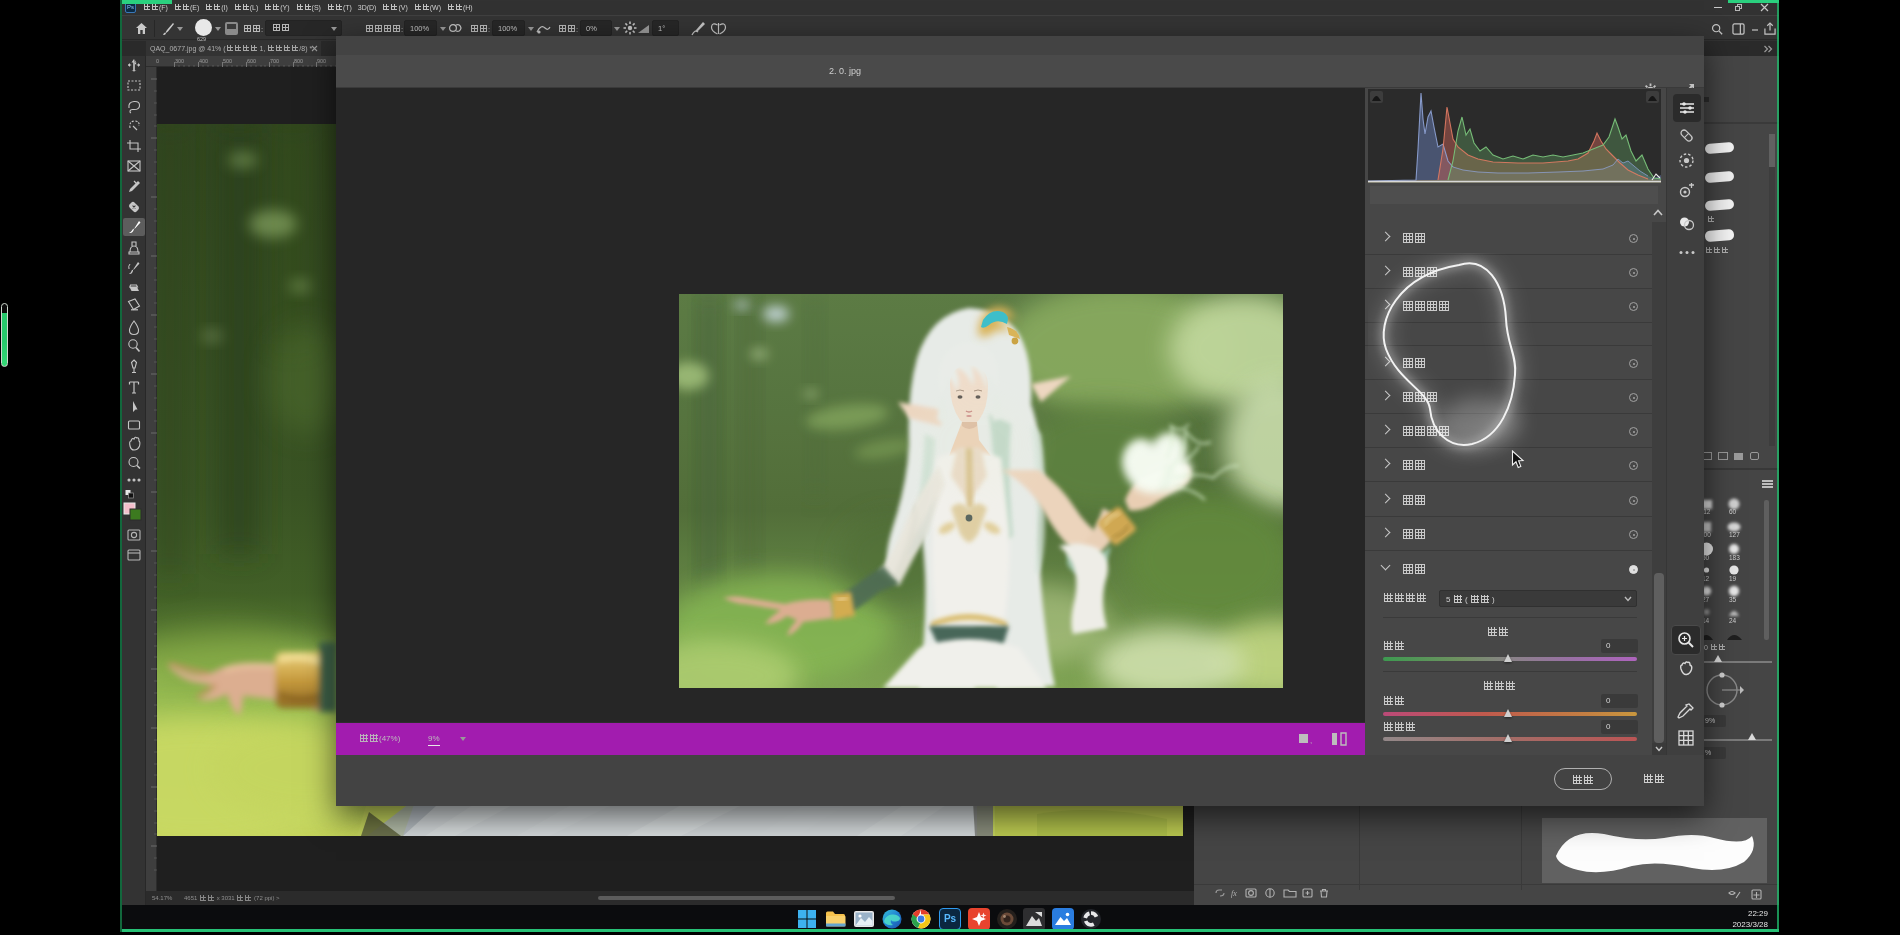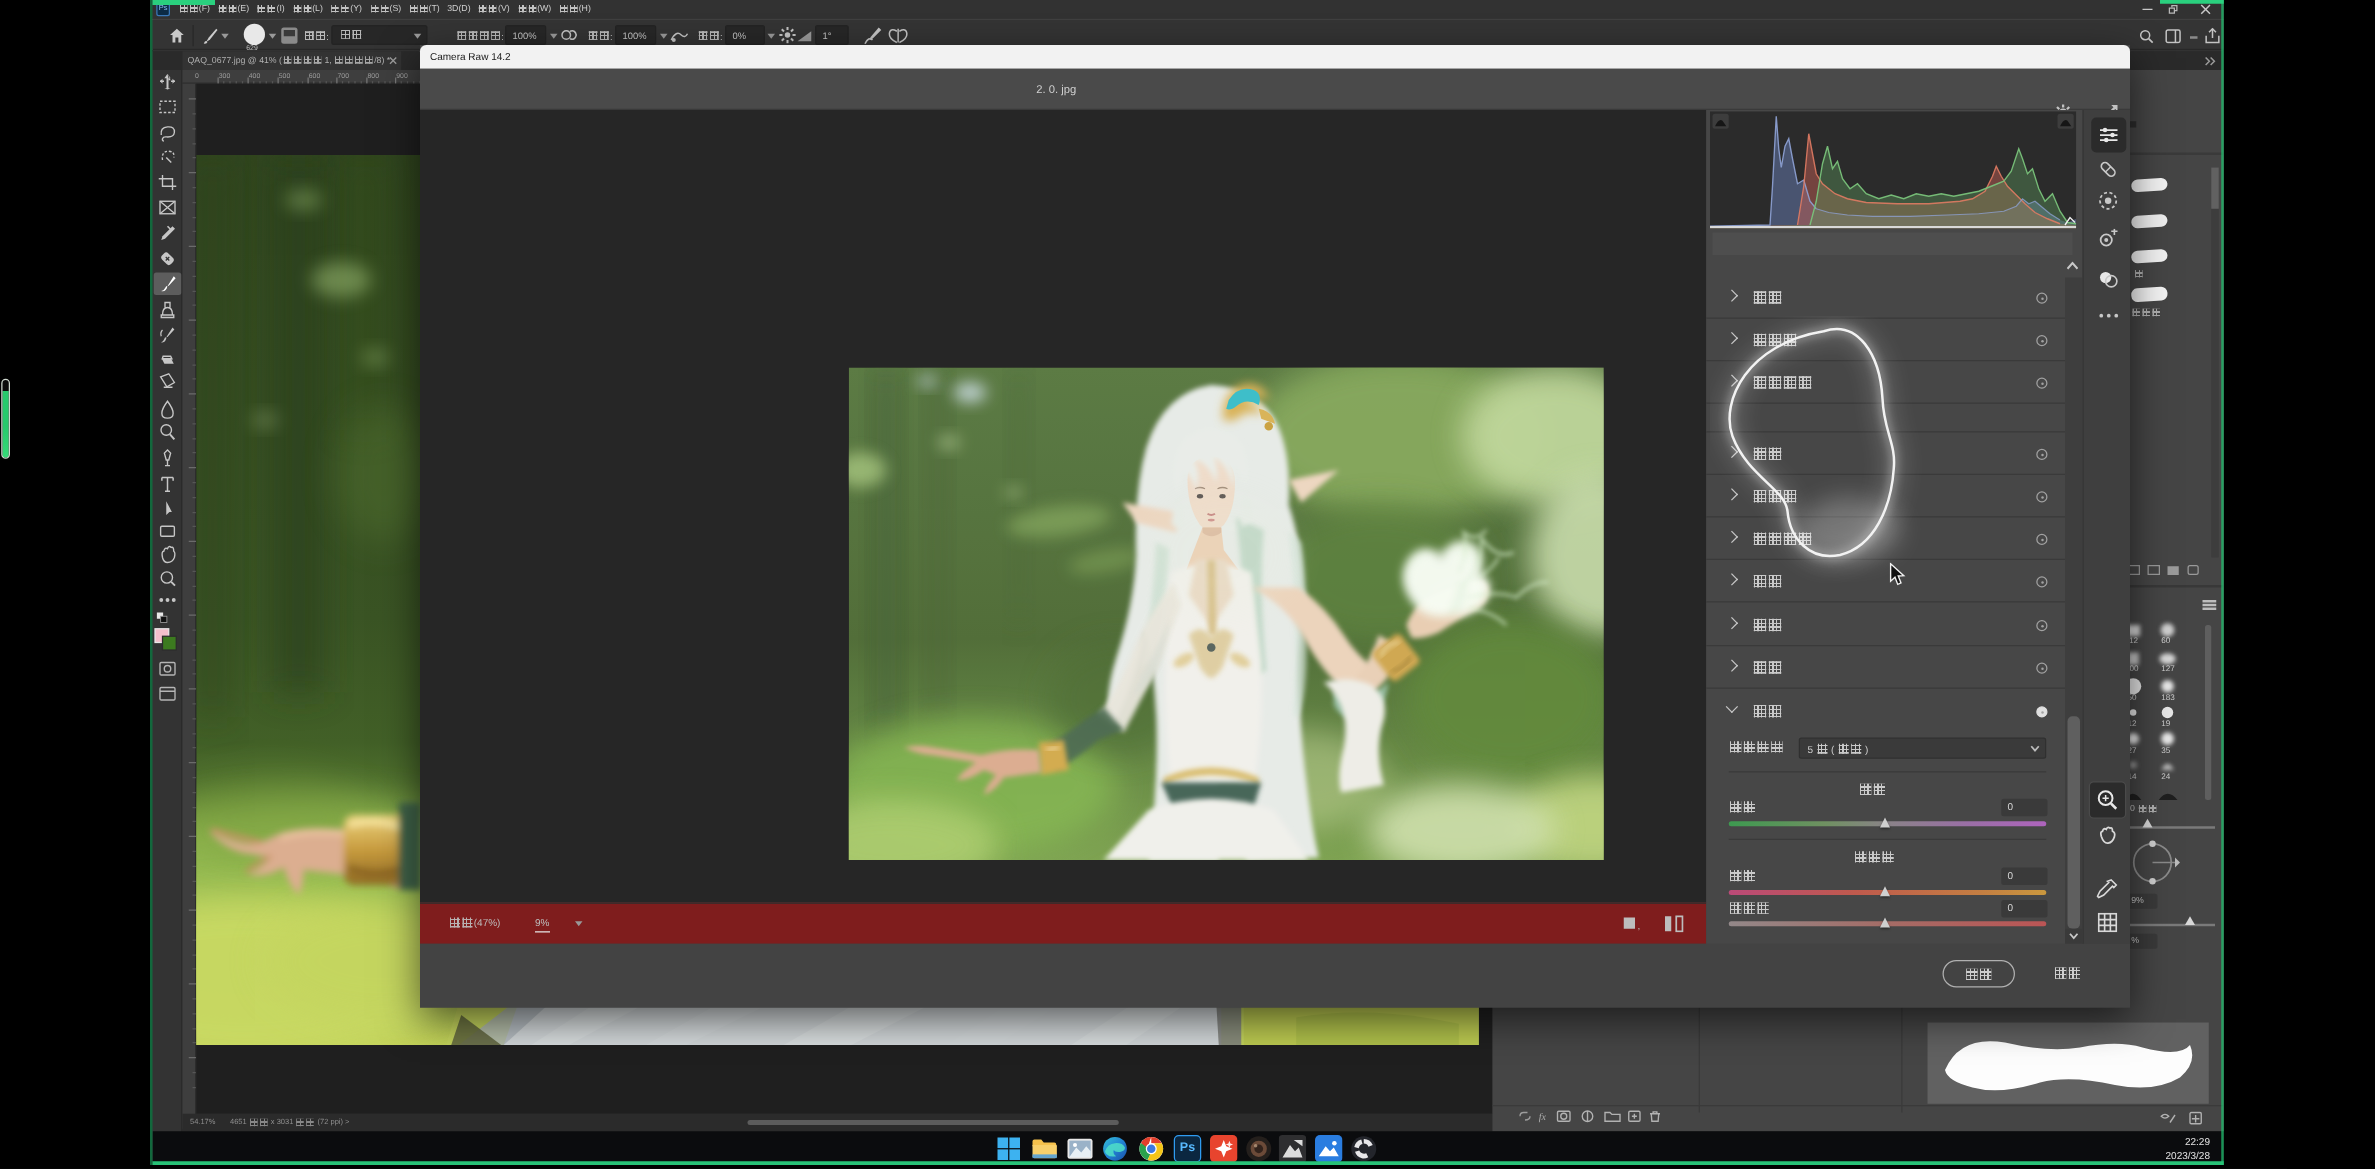--- a/index.html
+++ b/index.html
@@ -499,23 +499,20 @@
     <div class="a" style="left:709px;top:25px;width:8px;height:2px;background:#7a7a7a;border-radius:1px"></div>
     <div class="a" style="left:852px;top:25px;width:8px;height:2px;background:#7a7a7a;border-radius:1px"></div>
     <div class="a" style="left:880px;top:25px;width:8px;height:2px;background:#7a7a7a;border-radius:1px"></div>
     <div class="a" style="left:908px;top:25px;width:8px;height:2px;background:#7a7a7a;border-radius:1px"></div>
     <div class="a" style="left:936px;top:25px;width:8px;height:2px;background:#7a7a7a;border-radius:1px"></div>
     <div class="a" style="left:964px;top:25px;width:8px;height:2px;background:#7a7a7a;border-radius:1px"></div>
     <div class="a" style="left:1560px;top:3px;width:86px;height:22px;color:#e4e4e4;font-size:8px;text-align:right;line-height:11px">22:29<br>2023/3/28</div>
   </div>
 
   <div class="a" id="crdlg" style="left:214px;top:36px;width:1368px;height:770px;background:#434343;box-shadow:0 10px 30px rgba(0,0,0,.6)">
-    <div class="a" style="left:0;top:0;width:1368px;height:19px;background:#f2f2f2;border-radius:5px 5px 0 0">
-      <span style="position:absolute;left:8px;top:5px;font-size:8px;color:#1a1a1a">Camera Raw 14.2</span>
-    </div>
     <div class="a" style="left:0;top:19px;width:1368px;height:33px;background:#4a4a4a;border-bottom:1px solid #3a3a3a">
       <span style="position:absolute;left:493px;top:11px;font-size:9px;color:#cfcfcf">2. 0. jpg</span>
       <svg class="a" style="left:1307px;top:28px" width="15" height="15" viewBox="0 0 15 15">
           <circle cx="7.5" cy="7.5" r="3" fill="none" stroke="#c2c2c2" stroke-width="1.6"></circle>
           <g stroke="#c2c2c2" stroke-width="1.8">
             <path d="M7.5 0.5 V3 M7.5 12 V14.5 M0.5 7.5 H3 M12 7.5 H14.5 M2.6 2.6 L4.4 4.4 M10.6 10.6 L12.4 12.4 M12.4 2.6 L10.6 4.4 M2.6 12.4 L4.4 10.6"></path>
           </g>
         </svg>
       <svg class="a" style="left:1344px;top:28px" width="15" height="15" viewBox="0 0 15 15">
           <g fill="#c2c2c2">
@@ -647,21 +644,21 @@
         <path d="M494 184 Q520 178 534 184 Q548 170 560 172"></path>
         <path d="M488 164 Q496 146 492 132 Q502 140 510 130"></path>
         <path d="M496 192 Q516 196 526 206"></path>
         <path d="M500 170 Q514 163 520 152"></path>
       </g>
       <ellipse cx="477" cy="172" rx="32" ry="26" fill="#ffffff" opacity=".4" filter="url(#pb4)"></ellipse>
       <ellipse cx="300" cy="150" rx="60" ry="50" fill="#e8f0d8" opacity=".1" filter="url(#pb2)"></ellipse>
       <rect width="604" height="394" fill="#e4ecd8" opacity=".05"></rect>
     </svg>
 
-    <div class="a" style="left:0;top:686px;width:1029px;height:33px;background:#7f1d1d;border-top:1px solid #2e2e2e;--tc:#bdbdbd;color:#bdbdbd;font-size:8px">
+    <div class="a" style="left:0;top:686px;width:1029px;height:33px;background:#a21caf;border-top:1px solid #2e2e2e;--tc:#bdbdbd;color:#bdbdbd;font-size:8px">
       <span class="row a" style="left:23px;top:11px"><i class="g g8"></i><i class="g g8"></i>(47%)</span>
       <span class="a" style="left:92px;top:11px;border-bottom:1px solid #e8e8e8;padding-bottom:2px">9%</span>
       <div class="a" style="left:124px;top:14px;border-left:3px solid transparent;border-right:3px solid transparent;border-top:4px solid #999"></div>
       <div class="a" style="left:963px;top:11px;width:9px;height:9px;background:#bdbdbd"></div>
         <span class="a" style="left:974px;top:13px">,</span>
       <svg class="a" style="left:995px;top:9px" width="16" height="14" viewBox="0 0 16 14">
           <path d="M1 1 H6 V13 H1 Z" fill="#bdbdbd"></path>
           <path d="M10 1 H15 V13 H10 Z" fill="none" stroke="#bdbdbd" stroke-width="1.4"></path>
         </svg>
     </div>

